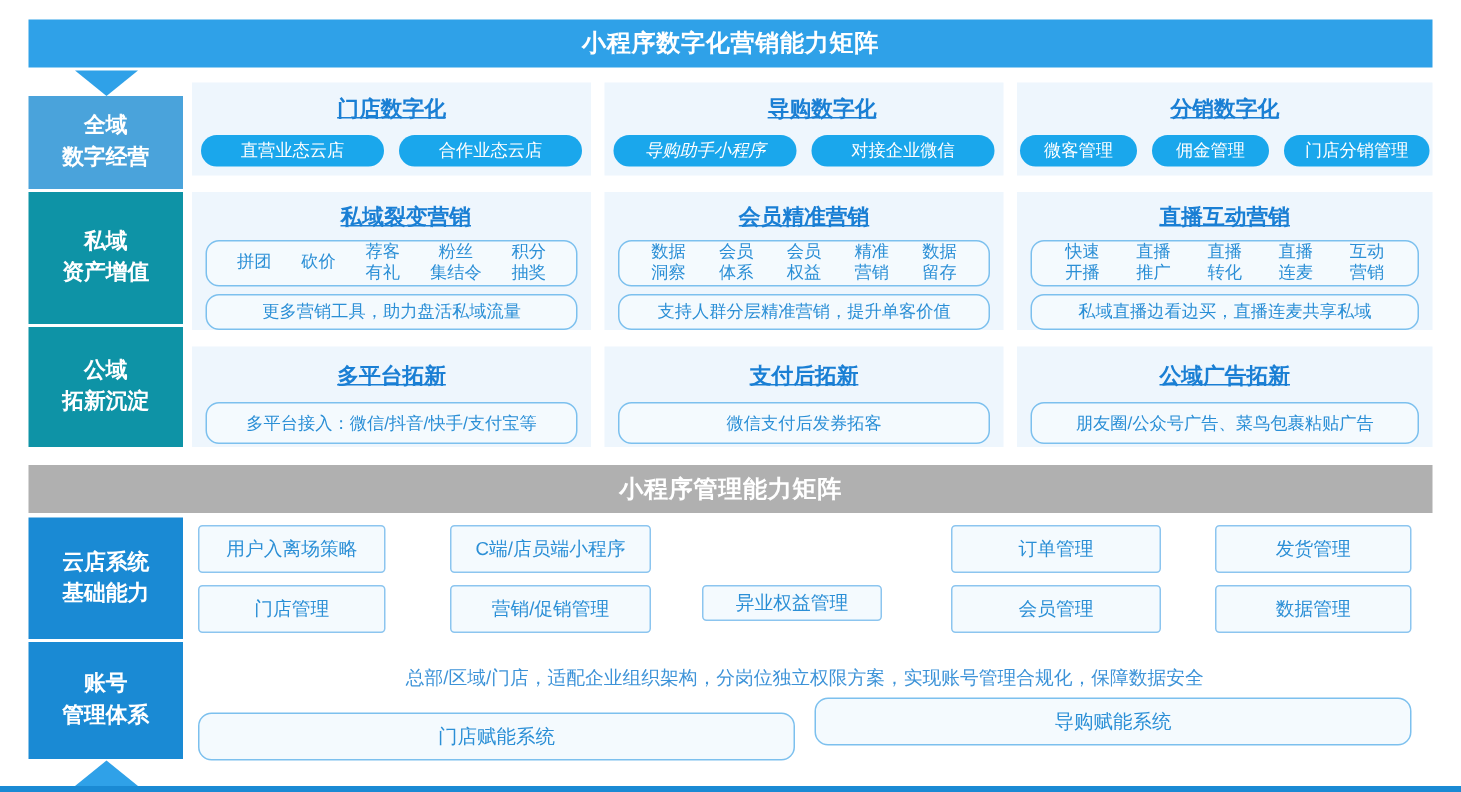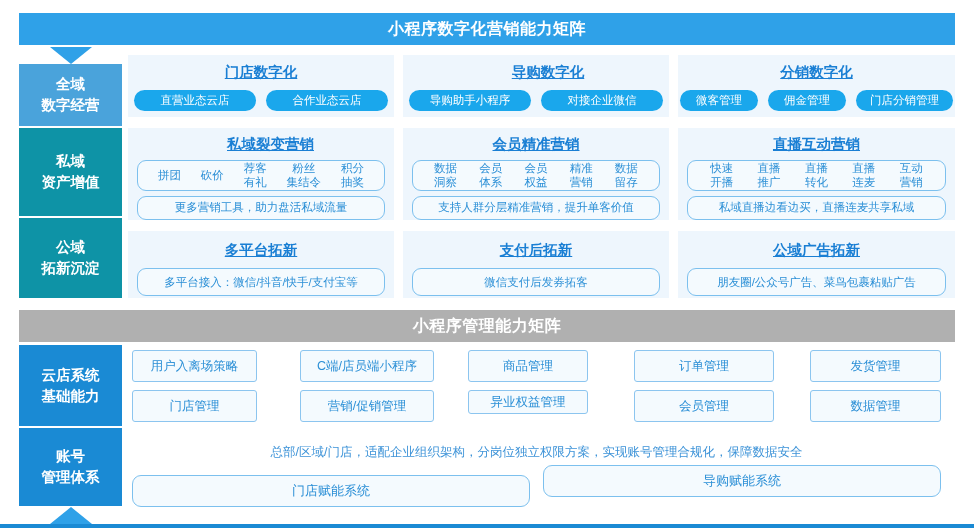--- a/index.html
+++ b/index.html
@@ -135,21 +135,21 @@
     <div class="panel-title" style="margin-top:8px;">门店数字化</div>
     <div class="pill-row" style="margin-top:8px;">
       <div class="pill" style="width:122px;">直营业态云店</div>
       <div class="pill" style="width:122px;">合作业态云店</div>
     </div>
   </div>
 
   <div class="panel" style="left:403px;top:55px;width:266px;height:62px;">
     <div class="panel-title" style="margin-top:8px;padding-left:24px;">导购数字化</div>
     <div class="pill-row" style="margin-top:8px;">
-      <div class="pill" style="width:122px;">导购助手小程序</div>
+      <div class="pill" style="width:122px;font-style:italic;">导购助手小程序</div>
       <div class="pill" style="width:122px;">对接企业微信</div>
     </div>
   </div>
 
   <div class="panel" style="left:678px;top:55px;width:277px;height:62px;">
     <div class="panel-title" style="margin-top:8px;">分销数字化</div>
     <div class="pill-row" style="margin-top:8px;">
       <div class="pill" style="width:78px;">微客管理</div>
       <div class="pill" style="width:78px;">佣金管理</div>
       <div class="pill" style="width:97px;">门店分销管理</div>
@@ -237,21 +237,20 @@
   <div class="rail rail-cell c-blue" style="top:428px;height:78px;">
     <span>账号</span>
     <span>管理体系</span>
   </div>
   <div class="arrow-up" style="top:506px;">
     <div class="tri-up"></div>
   </div>
 
   <div class="sbox" style="left:132px;top:350px;width:125px;height:32px;">用户入离场策略</div>
   <div class="sbox" style="left:300px;top:350px;width:134px;height:32px;">C端/店员端小程序</div>
-  <div class="sbox" style="left:468px;top:350px;width:120px;height:32px;">商品管理</div>
   <div class="sbox" style="left:634px;top:350px;width:140px;height:32px;">订单管理</div>
   <div class="sbox" style="left:810px;top:350px;width:131px;height:32px;">发货管理</div>
 
   <div class="sbox" style="left:132px;top:390px;width:125px;height:32px;">门店管理</div>
   <div class="sbox" style="left:300px;top:390px;width:134px;height:32px;">营销/促销管理</div>
   <div class="sbox" style="left:468px;top:390px;width:120px;height:24px;">异业权益管理</div>
   <div class="sbox" style="left:634px;top:390px;width:140px;height:32px;">会员管理</div>
   <div class="sbox" style="left:810px;top:390px;width:131px;height:32px;">数据管理</div>
 
   <div class="note" style="left:132px;top:440px;width:809px;height:24px;">总部/区域/门店，适配企业组织架构，分岗位独立权限方案，实现账号管理合规化，保障数据安全</div>

